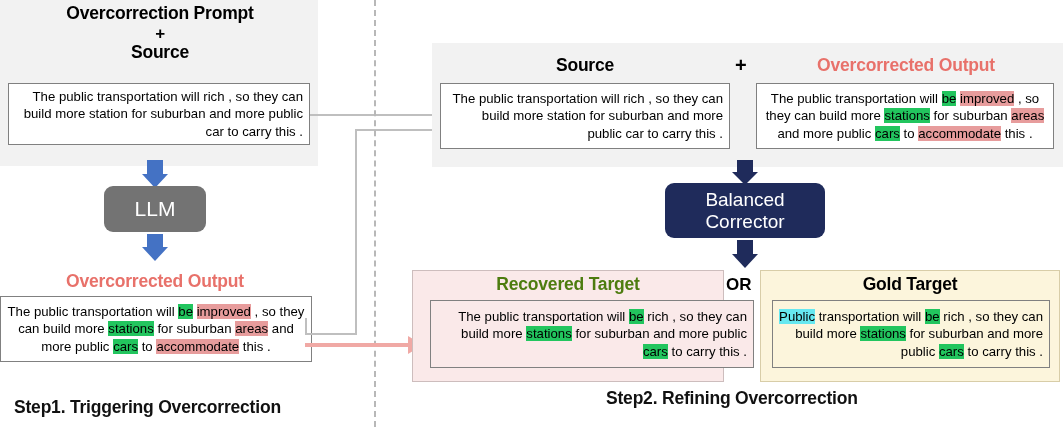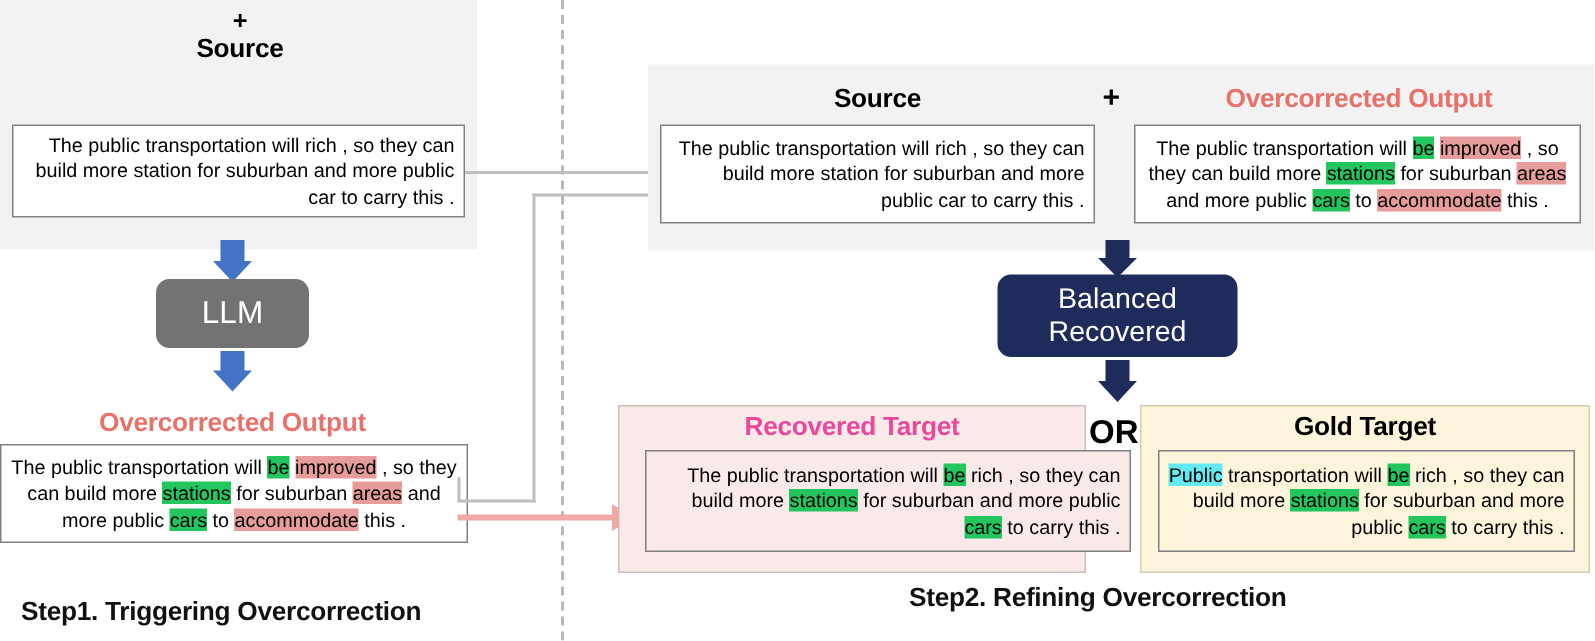--- a/index.html
+++ b/index.html
@@ -24,21 +24,21 @@
 
   
   .hdr {
     font-weight: bold;
     text-align: center;
     line-height: 1.12;
     letter-spacing: -0.2px;
   }
   .hdr-black { color: #000000; }
   .hdr-salmon { color: #E8716A; }
-  .hdr-darkred { color: #ec4899; }
+  .hdr-darkred { color: #4d7c0f; }
 
   
   .textbox {
     border: 1px solid #808080;
     background: #ffffff;
     text-align: center;
     line-height: 1.32;
     font-size: 13.2px;
     color: #000000;
     display: flex;
@@ -105,35 +105,36 @@
   }
 
   
   .divider {
     border-left: 2px dashed #B8B8B8;
   }
 
   
   .plus { font-weight: bold; color: #000; }
 
-  .or-label { font-weight: bold; font-size: 22px; color:#000; }
+  .or-label { font-weight: bold; font-size: 17px; color:#000; }
 
   .step-label {
     font-weight: bold;
     font-size: 17.5px;
     color: #111111;
     letter-spacing: -0.2px;
   }
 </style>
 </head>
 <body>
 
 <div class="abs panel-gray" style="left:0px; top:0px; width:318px; height:166px;"></div>
 
 <div class="abs hdr hdr-black" style="left:10px; top:4px; width:300px; font-size:17.5px;">
+  <div>Overcorrection Prompt</div>
   <div style="font-size:17px;">+</div>
   <div>Source</div>
 </div>
 
 <div class="abs textbox" style="left:8px; top:83px; width:302px; height:62px;">
   <span class="inner">The public transportation will rich , so they can build more station for suburban and more public car to carry this .</span>
 </div>
 
 <div class="abs arrow-down" style="left:125px; top:160px; width:60px; height:28px;">
   <div class="shaft" style="width:16px; height:15px; background:#4472C4;"></div>
@@ -188,21 +189,21 @@
 </div>
 
 <div class="abs arrow-down" style="left:715px; top:160px; width:60px; height:26px;">
   <div class="shaft" style="width:16px; height:13px; background:#1F2B5B;"></div>
   <div class="head" style="top:12px; border-top:13px solid #1F2B5B;"></div>
 </div>
 
 <div class="abs procbox proc-navy" style="left:665px; top:183px; width:160px; height:55px;">
   <span>
     <span>Balanced</span><br>
-    <span>Recovered</span>
+    <span>Corrector</span>
   </span>
 </div>
 
 <div class="abs arrow-down" style="left:715px; top:240px; width:60px; height:28px;">
   <div class="shaft" style="width:16px; height:15px; background:#1F2B5B;"></div>
   <div class="head" style="top:14px; border-top:14px solid #1F2B5B;"></div>
 </div>
 
 <div class="abs tb-pinkbg" style="left:412px; top:270px; width:312px; height:112px; border:1px solid #CDBDBD;"></div>
 

